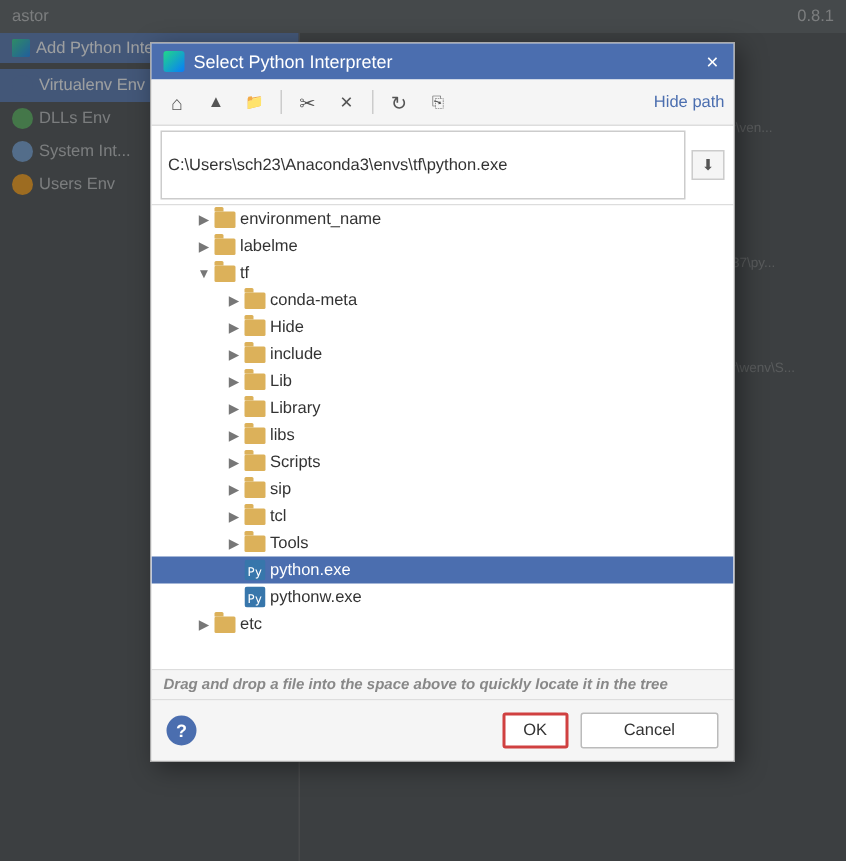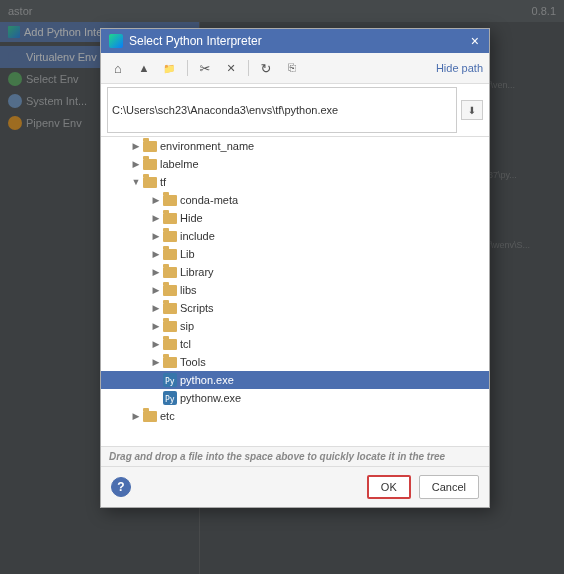--- a/index.html
+++ b/index.html
@@ -320,21 +320,21 @@
       background: #fff;
       border: 2px solid #d04040;
       border-radius: 2px;
       color: #333;
       font-size: 11px;
       cursor: pointer;
       font-weight: 500;
     }
 
     .btn-cancel {
-      padding: 4px 12px;
+      padding: 4px 28px;
       background: #fff;
       border: 1px solid #bbb;
       border-radius: 2px;
       color: #333;
       font-size: 11px;
       cursor: pointer;
     }
 
     
     .pc-icon {
@@ -369,29 +369,29 @@
       <span class="small-pc-icon"></span>
       <span>Add Python Interpreter</span>
     </div>
     <div class="interpreter-list">
       <div class="interpreter-item selected">
         <div class="interpreter-icon" style="background:#4b6eaf;"></div>
         <span>Virtualenv Env</span>
       </div>
       <div class="interpreter-item">
         <div class="interpreter-icon" style="background:#4caf50;"></div>
-        <span>Select Env</span>
+        <span>DLLs Env</span>
       </div>
       <div class="interpreter-item">
         <div class="interpreter-icon" style="background:#6b9bd2;"></div>
         <span>System Int...</span>
       </div>
       <div class="interpreter-item">
         <div class="interpreter-icon" style="background:#ff9800;"></div>
-        <span>Pipenv Env</span>
+        <span>Users Env</span>
       </div>
     </div>
   </div>
 
   <div class="right-bg">
     <div style="font-size:9px;color:#777;margin-top:50px;">\try\ven...</div>
     <div style="font-size:9px;color:#777;margin-top:80px;">on37\py...</div>
     <div style="font-size:9px;color:#777;margin-top:60px;">\try\wenv\S...</div>
   </div>
 </div>

